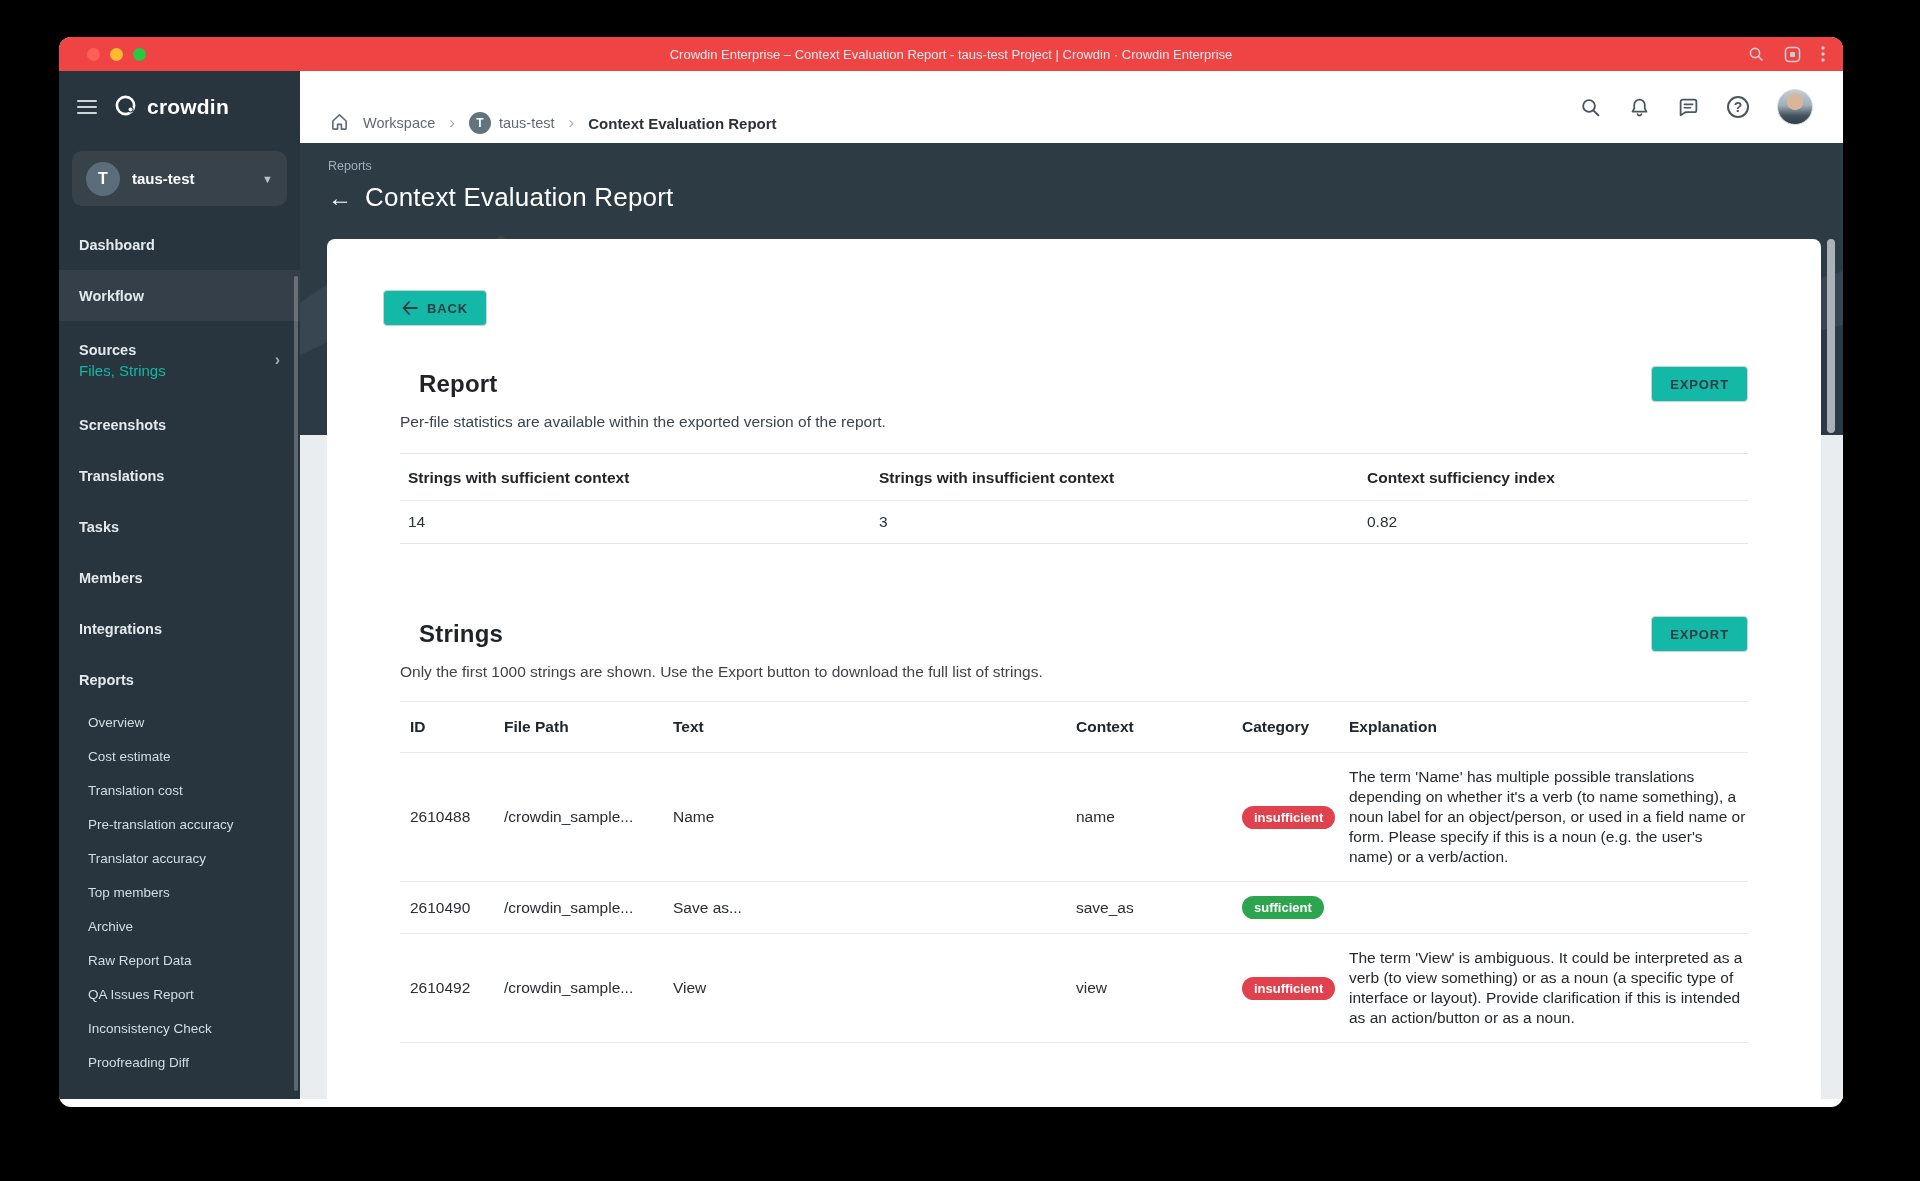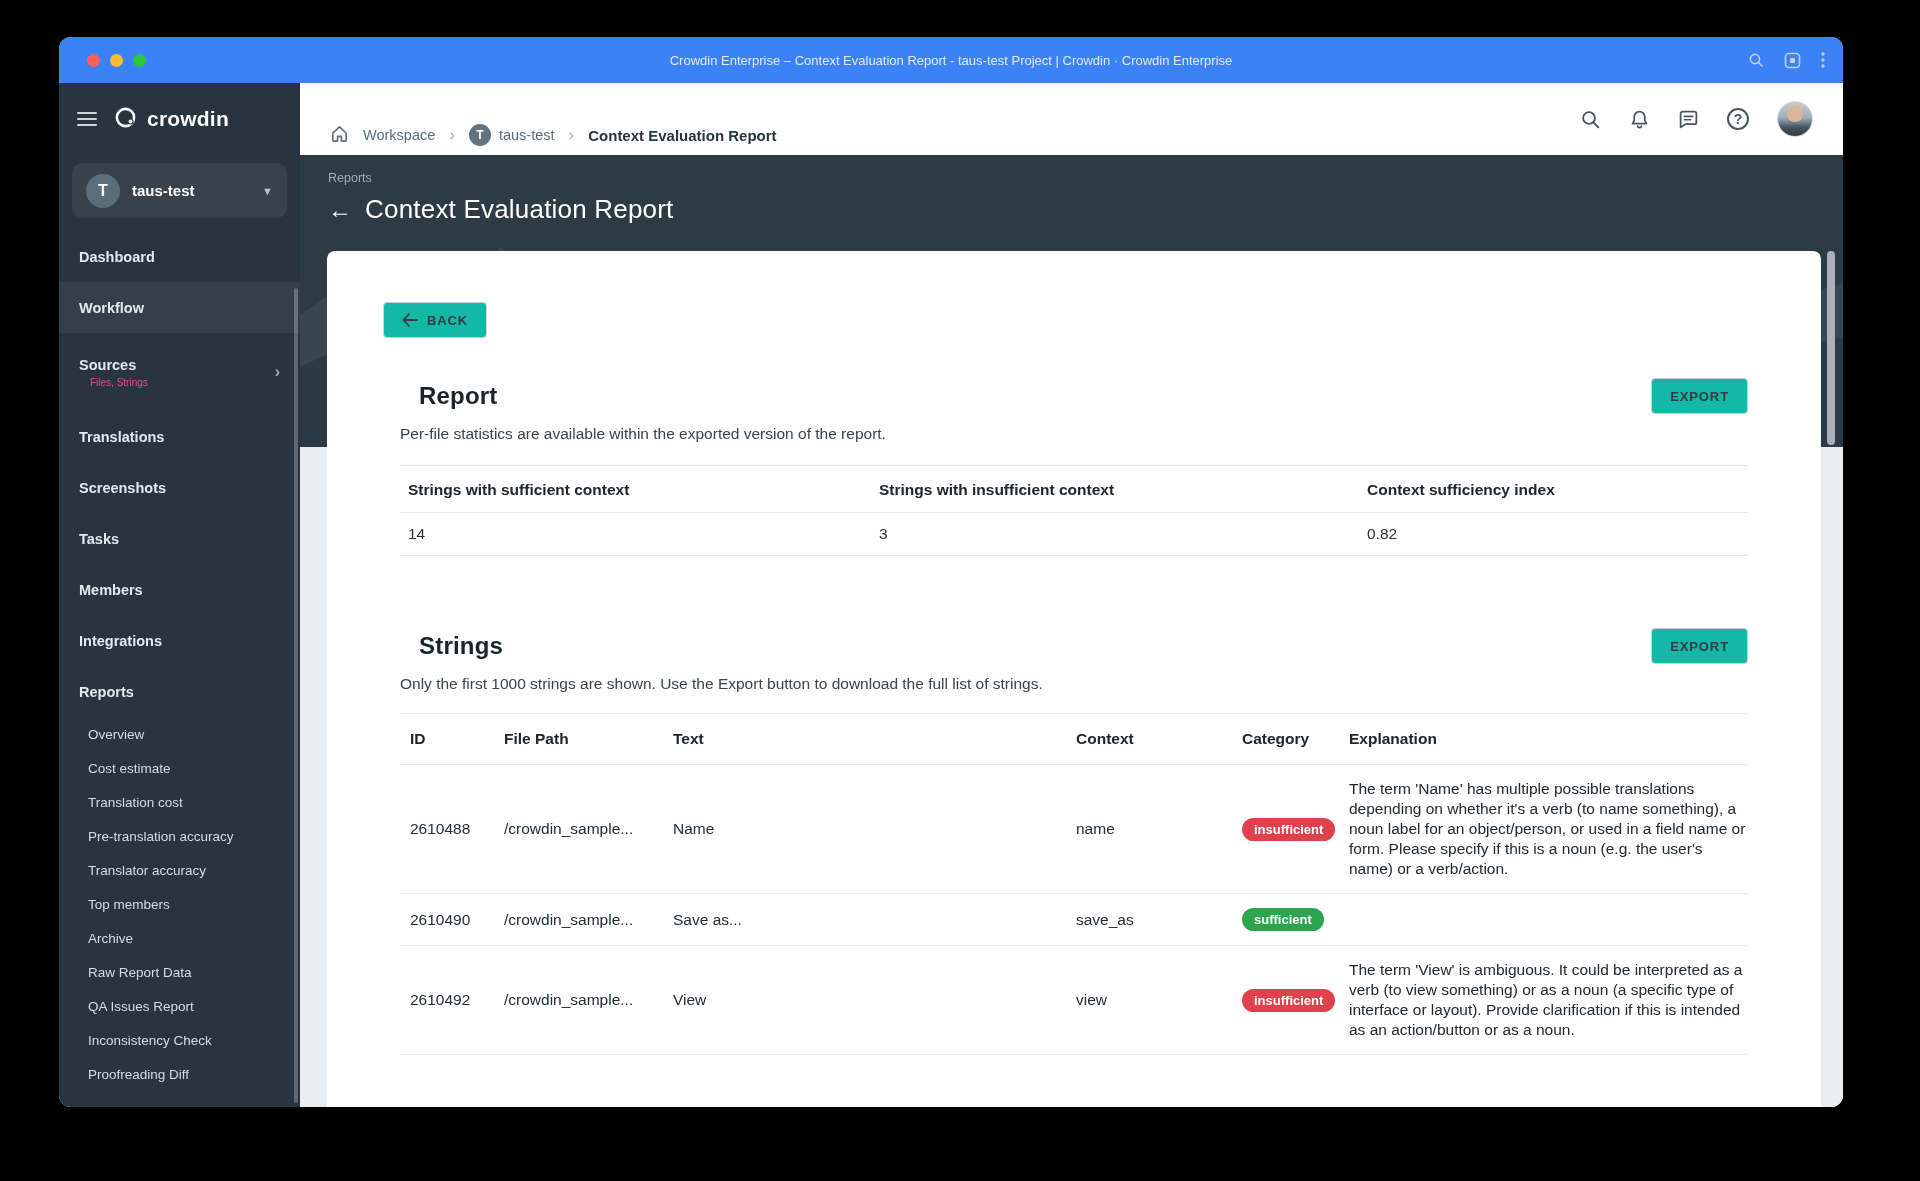--- a/index.html
+++ b/index.html
@@ -3,21 +3,21 @@
 <meta charset="utf-8">
 <style>
   * { box-sizing: border-box; margin: 0; padding: 0; }
   html,body { width:1920px; height:1181px; background:#000; overflow:hidden;
     font-family:"Liberation Sans","DejaVu Sans",sans-serif; }
 
   .window { position:absolute; left:59px; top:37px; width:1784px; height:1070px;
     border-radius:12px; overflow:hidden; background:#fff; box-shadow:0 10px 40px rgba(0,0,0,.6); }
 
   
-  .titlebar { height:46px; background:#3b82f6; display:flex; align-items:center; position:relative; }
+  .titlebar { height:34px; background:#ef4444; display:flex; align-items:center; position:relative; }
   .traffic { display:flex; gap:10px; margin-left:28px; }
   .tdot { width:13px; height:13px; border-radius:50%; cursor:pointer; }
   .tdot.r { background:#ff5f57; } .tdot.y { background:#febc2e; } .tdot.g { background:#28c840; }
   .win-title { position:absolute; left:50%; transform:translateX(-50%); font-size:13px; color:#e4e9ec; white-space:nowrap; }
   .win-actions { margin-left:auto; display:flex; align-items:center; gap:20px; margin-right:18px; color:#c7cfd4; }
   .win-actions svg { display:block; }
 
   
   .app { display:flex; height:1028px; }
 
@@ -32,21 +32,21 @@
     display:flex; align-items:center; gap:12px; padding:0 14px; cursor:pointer; }
   .proj-avatar { width:34px; height:34px; border-radius:50%; background:#5b6d79; color:#fff;
     display:flex; align-items:center; justify-content:center; font-size:16px; font-weight:700; }
   .proj-name { flex:1; font-size:15px; font-weight:700; color:#fff; }
   .caret { font-size:11px; color:#b6c1c8; }
   .nav-item { height:51px; display:flex; align-items:center; padding:0 20px; font-size:14.5px;
     font-weight:700; color:#e3eaef; cursor:pointer; }
   .nav-item.hl { background:rgba(255,255,255,.06); }
   .nav-item.sources { height:78px; align-items:center; }
   .src-col { display:flex; flex-direction:column; gap:4px; flex:1; }
-  .src-sub { font-size:10px; font-weight:400; color:#ec4899;margin-left:11px; }
+  .src-sub { font-size:15px; font-weight:400; color:#14b8a6; }
   .nav-chev { color:#9fadb5; font-size:16px; }
   .sub-item { height:34px; display:flex; align-items:center; padding:0 20px 0 29px; font-size:13.5px;
     color:#d3dde3; cursor:pointer; }
   .side-scrollbar { position:absolute; top:205px; bottom:8px; right:2px; width:4px;
     border-radius:2px; background:rgba(255,255,255,.26); cursor:pointer; }
 
   
   .main { flex:1; display:flex; flex-direction:column; min-width:0; background:#fff; }
   .topbar { height:72px; display:flex; align-items:center; padding:0 30px; background:#fff; }
   .crumbs { display:flex; align-items:center; gap:14px; }
@@ -175,24 +175,24 @@
           <span>Workflow</span>
         </div>
       <div class="nav-item sources">
         <span class="src-col">
           <span>Sources</span>
           <span class="src-sub">Files, Strings</span>
         </span>
         <span class="nav-chev">›</span>
       </div>
       <div class="nav-item">
+          <span>Screenshots</span>
+        </div>
+      <div class="nav-item">
           <span>Translations</span>
-        </div>
-      <div class="nav-item">
-          <span>Screenshots</span>
         </div>
       <div class="nav-item">
           <span>Tasks</span>
         </div>
       <div class="nav-item">
           <span>Members</span>
         </div>
       <div class="nav-item">
           <span>Integrations</span>
         </div>

